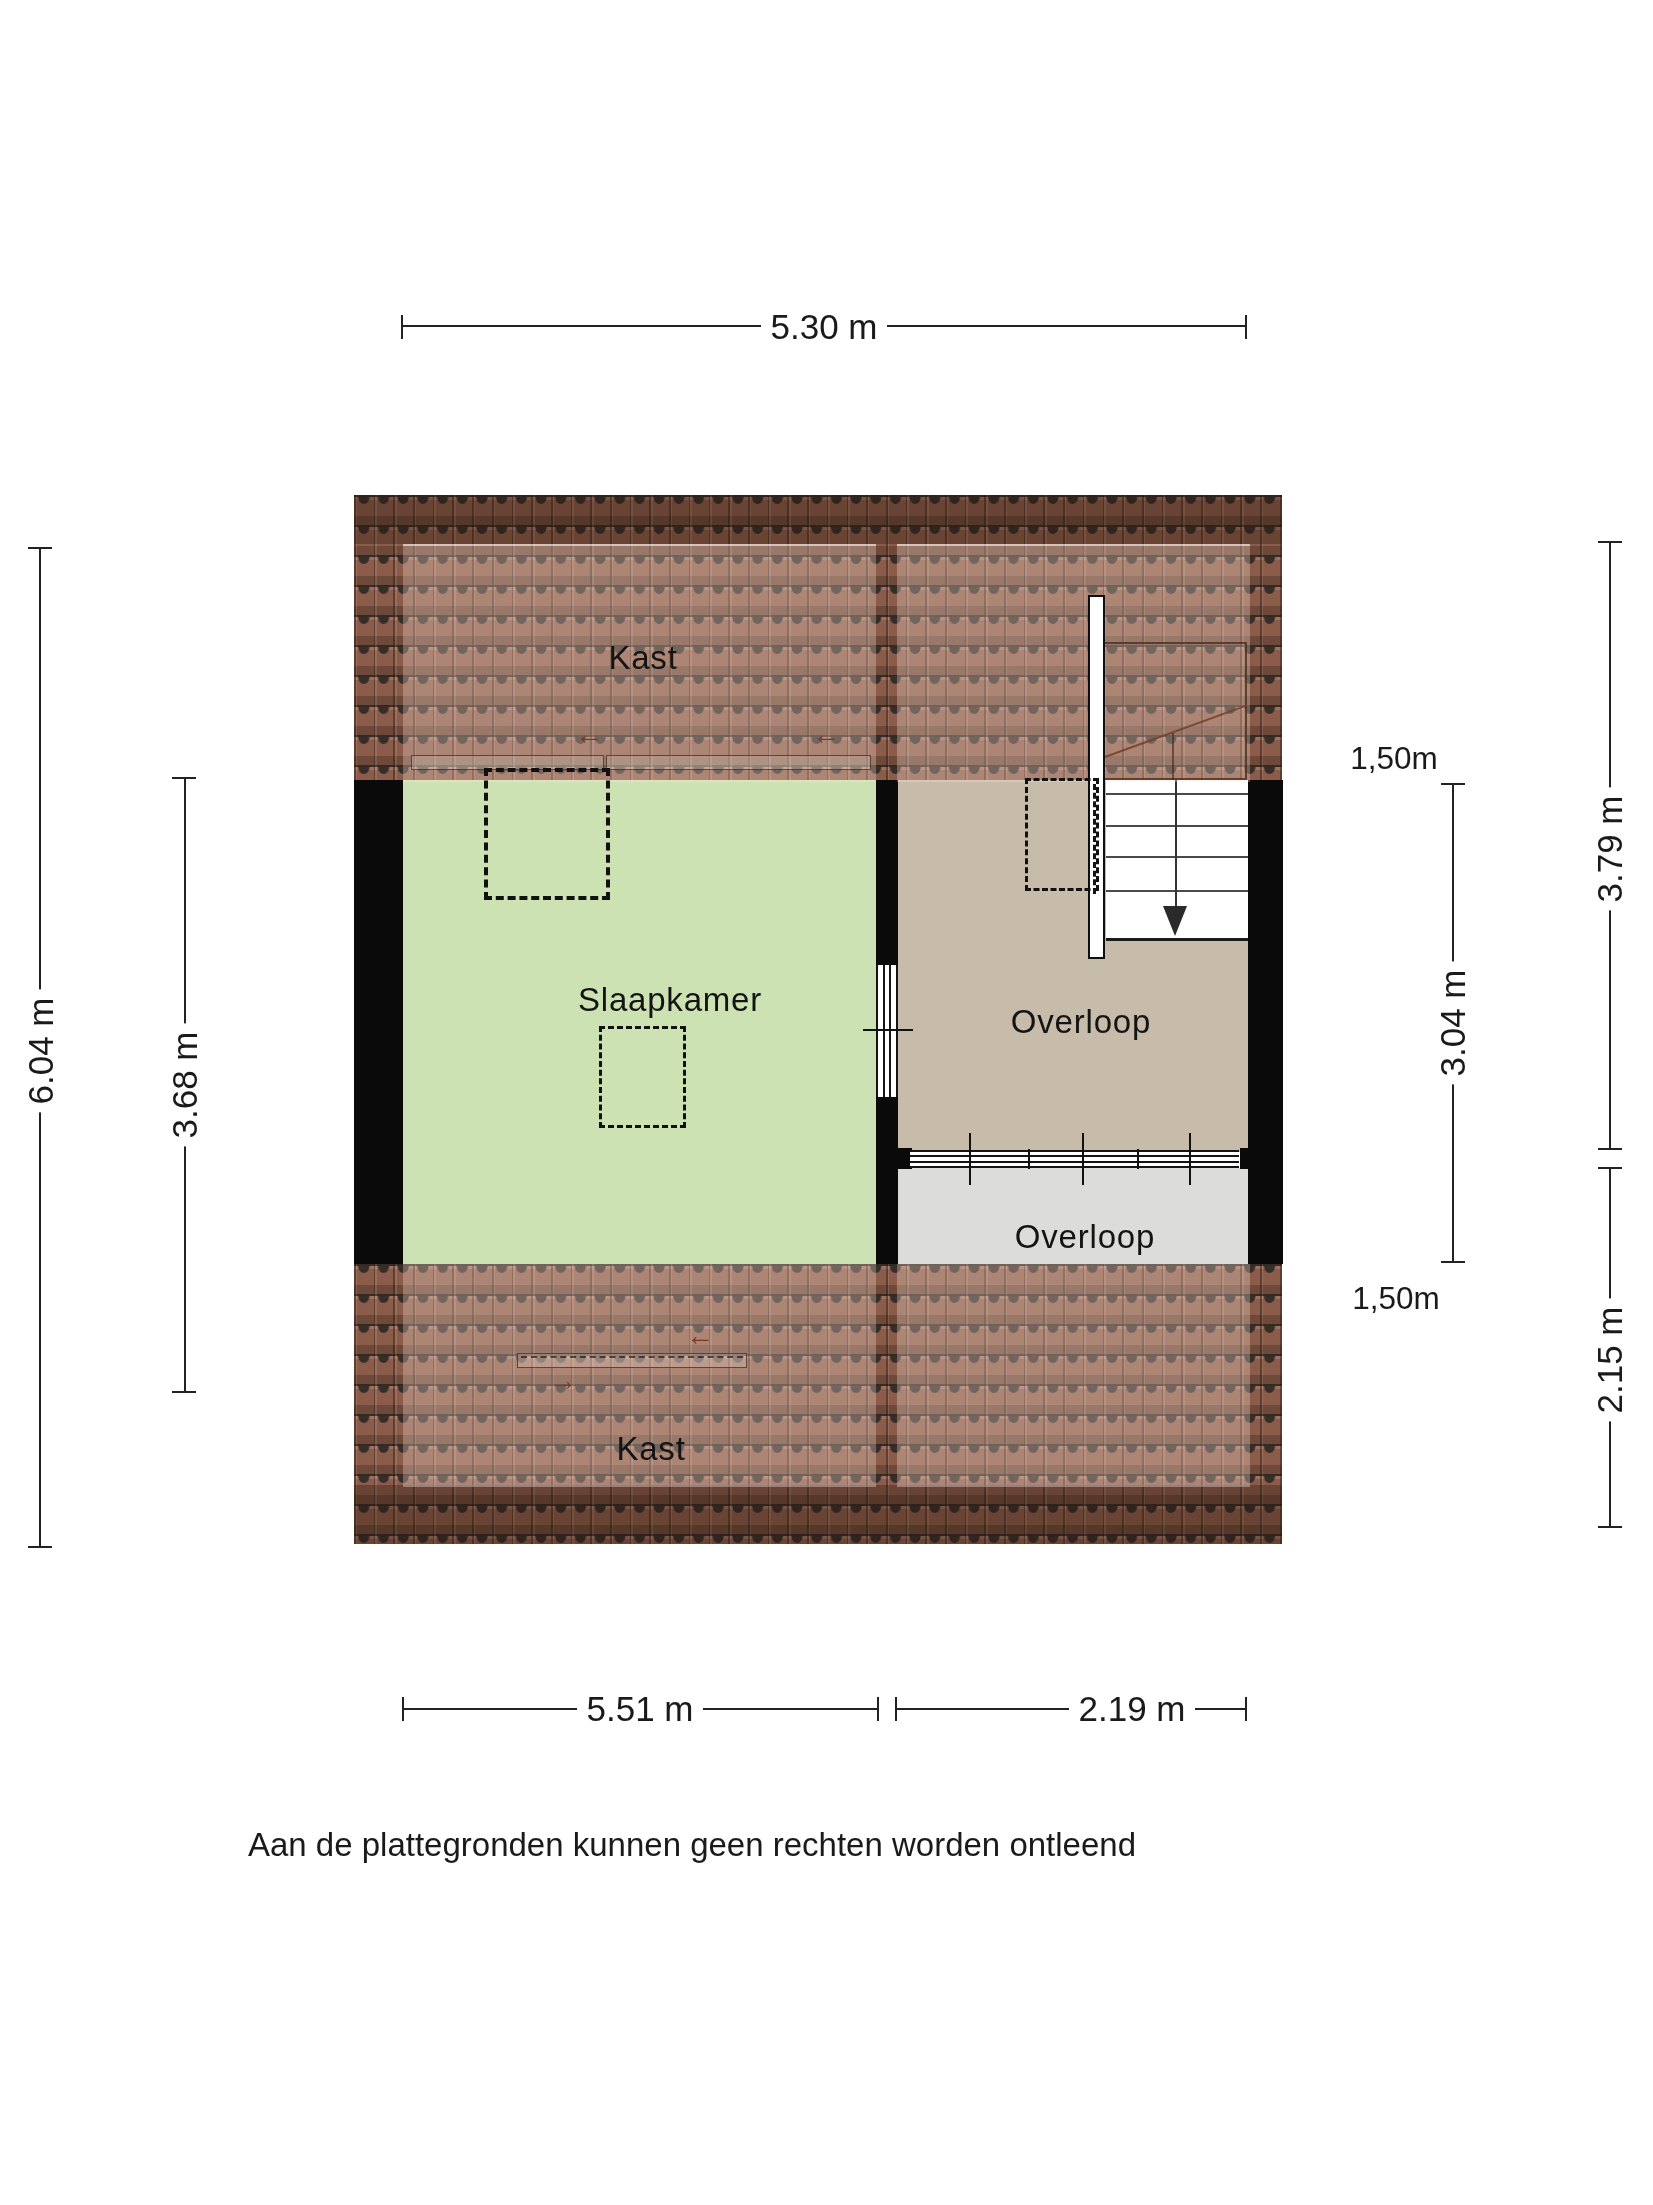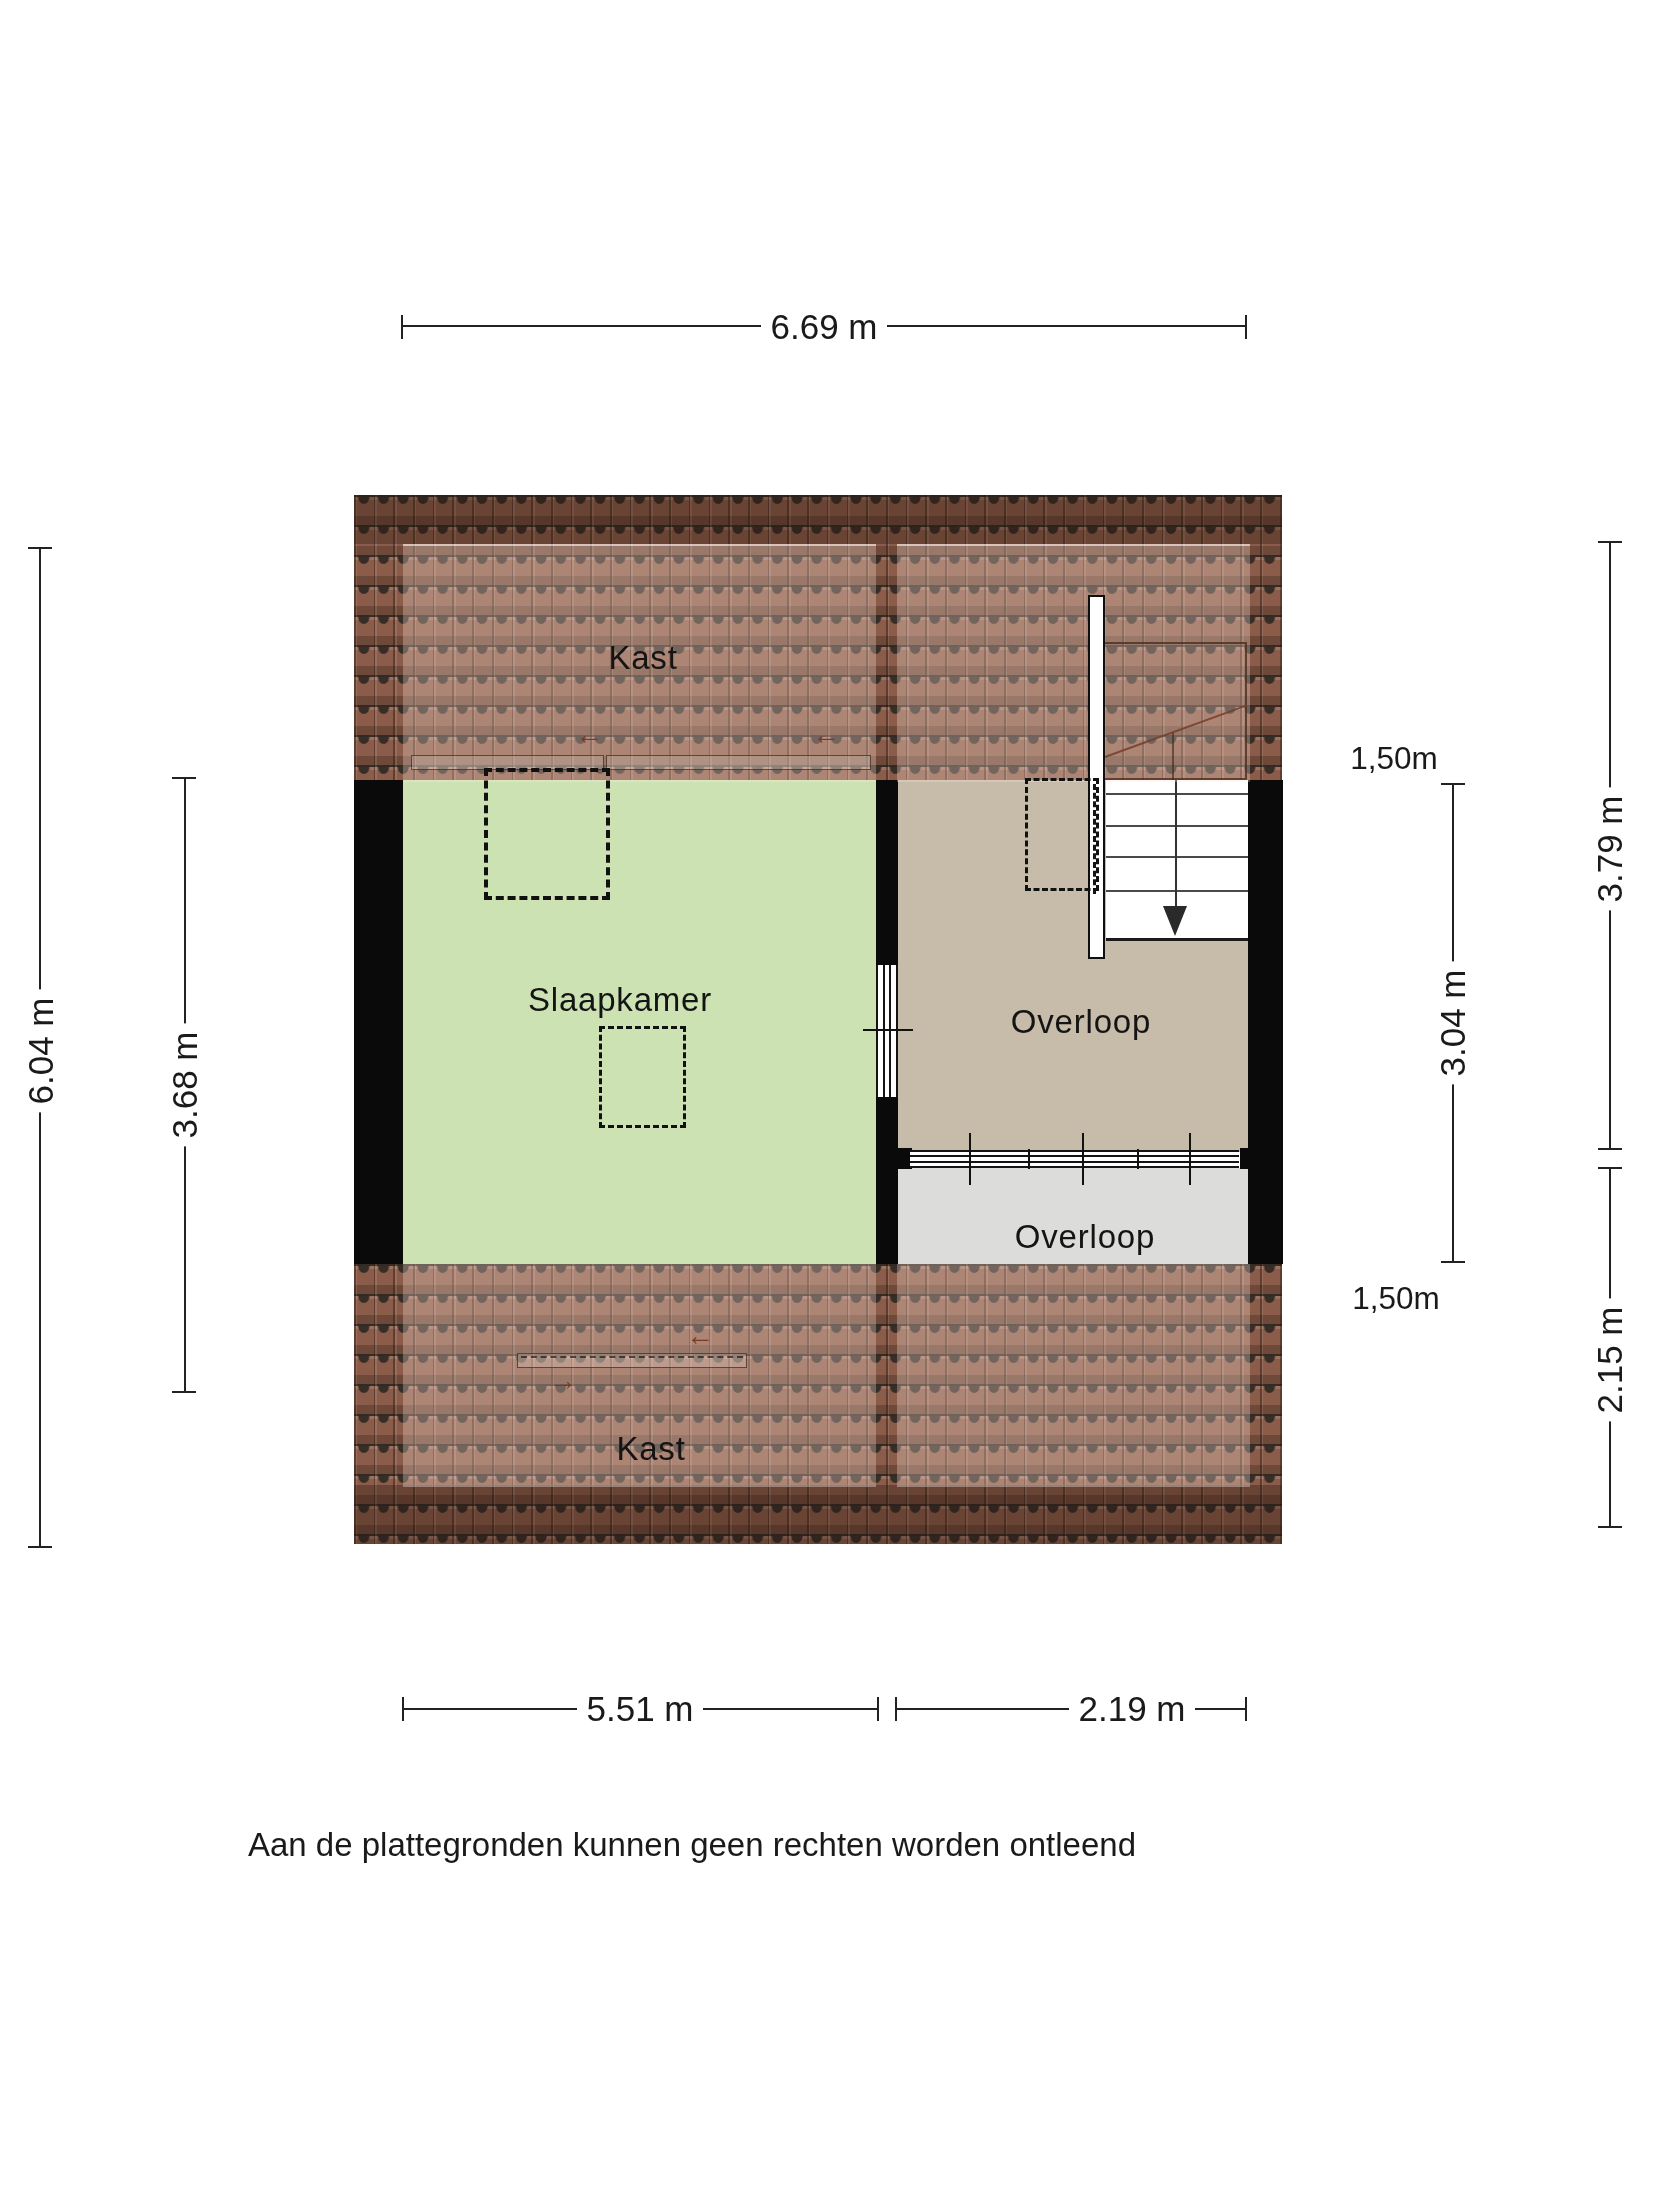--- a/index.html
+++ b/index.html
@@ -114,38 +114,38 @@
 
   <div class="stringer" style="left:1088px;top:595px;width:17.3px;height:364px;"></div>
   <div class="dashline-v" style="left:1093px;top:784px;height:110px;"></div>
   <div class="dashed-rect" style="left:484px;top:768px;width:126px;height:132px;border:4.7px dashed #111;"></div>
   <div class="dashed-rect" style="left:599px;top:1026px;width:87px;height:102px;border:3.9px dashed #111;"></div>
   <div class="dashed-rect" style="left:1025px;top:778px;width:74px;height:113px;border:3.9px dashed #111;"></div>
 
   <div class="center-wrap" style="left:643px;top:658px;">
       <span class="room-label">Kast</span>
     </div>
-  <div class="center-wrap" style="left:620px;top:1000px;">
+  <div class="center-wrap" style="left:670px;top:1000px;">
       <span class="room-label">Slaapkamer</span>
     </div>
   <div class="center-wrap" style="left:1081px;top:1022px;">
       <span class="room-label">Overloop</span>
     </div>
   <div class="center-wrap" style="left:1085px;top:1237px;">
       <span class="room-label">Overloop</span>
     </div>
   <div class="center-wrap" style="left:651px;top:1449px;">
       <span class="room-label">Kast</span>
     </div>
 
   <div class="dim-h" style="left:402px;top:325px;width:845px;"></div>
   <div class="dim-tick-v" style="left:401px;top:315px;"></div>
   <div class="dim-tick-v" style="left:1245px;top:315px;"></div>
   <div class="center-wrap" style="left:824px;top:327px;">
-      <span class="dim-label">6.69 m</span>
+      <span class="dim-label">5.30 m</span>
     </div>
 
   <div class="dim-v" style="left:39px;top:547px;height:1001px;"></div>
   <div class="dim-tick-h" style="left:28px;top:547px;"></div>
   <div class="dim-tick-h" style="left:28px;top:1546px;"></div>
   <div class="center-wrap" style="left:41px;top:1051px;">
       <span class="dim-label-rot">6.04 m</span>
     </div>
 
   <div class="dim-v" style="left:184px;top:778px;height:614px;"></div>

